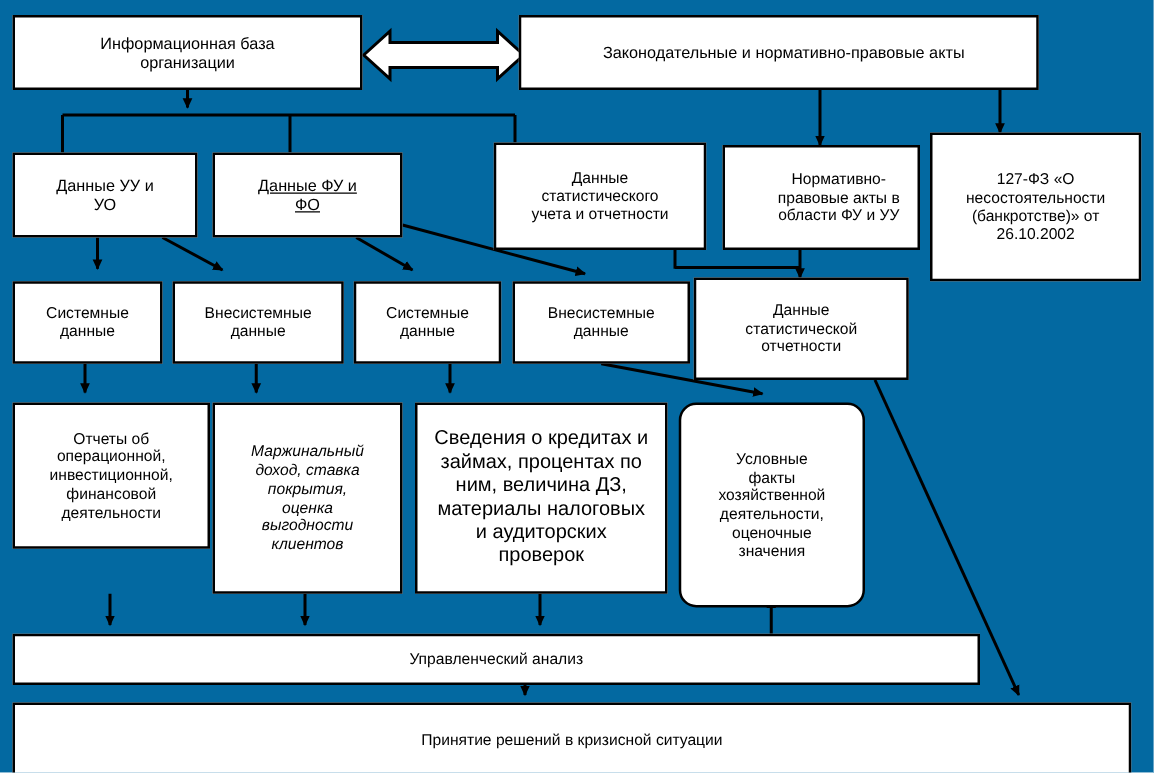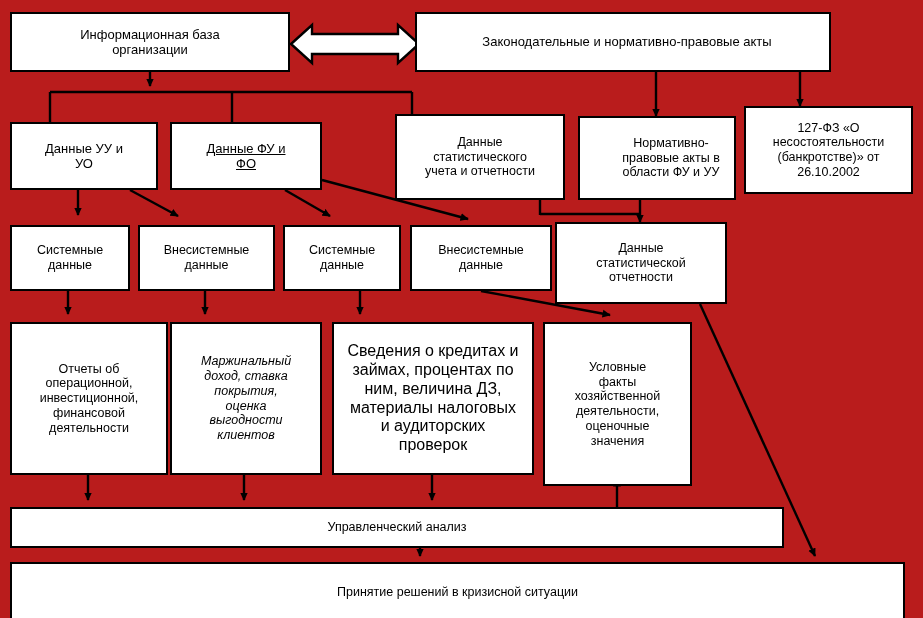--- a/index.html
+++ b/index.html
@@ -1,18 +1,18 @@
 <!DOCTYPE html>
 <html><head>
 <meta charset="utf-8">
 <style>
   html,body{margin:0;padding:0;background:#fff;}
   body{width:923px;height:618px;overflow:hidden;
        font-family:"Liberation Sans","DejaVu Sans",sans-serif;}
-  #diagram{position:relative;width:923px;height:618px;background:#b91c1c;}
+  #diagram{position:relative;width:923px;height:618px;background:#0369a1;}
   svg#wires{position:absolute;left:0;top:0;width:923px;height:618px;}
   .node{position:absolute;box-sizing:border-box;border:2px solid #000;background:#fff;
         display:flex;align-items:center;justify-content:center;text-align:center;
         line-height:1.18;color:#000;padding:2px 4px;}
   .node span{display:block;width:100%;}
   .t13{font-size:13px;}
   .t12{font-size:12.5px;}
   .t115{font-size:16px;}
 </style>
 </head>
@@ -85,21 +85,21 @@
   </div>
 
   <div class="node t12" style="left:395px;top:114px;width:170px;height:86px;">
     <span>Данные<br>статистического<br>учета и отчетности</span>
   </div>
 
   <div class="node t12" style="left:578px;top:116px;width:158px;height:84px;padding-left:32px;">
     <span>Нормативно-<br>правовые акты в<br>области ФУ и УУ</span>
   </div>
 
-  <div class="node t12" style="left:744px;top:106px;width:169px;height:88px;">
+  <div class="node t12" style="left:744px;top:106px;width:169px;height:119px;">
     <span>127-ФЗ «О<br>несостоятельности<br>(банкротстве)» от<br>26.10.2002</span>
   </div>
 
   <div class="node t12" style="left:10px;top:225px;width:120px;height:66px;">
     <span>Системные<br>данные</span>
   </div>
 
   <div class="node t12" style="left:138px;top:225px;width:137px;height:66px;">
     <span>Внесистемные<br>данные</span>
   </div>
@@ -109,33 +109,33 @@
   </div>
 
   <div class="node t12" style="left:410px;top:225px;width:142px;height:66px;">
     <span>Внесистемные<br>данные</span>
   </div>
 
   <div class="node t12" style="left:555px;top:222px;width:172px;height:82px;">
     <span>Данные<br>статистической<br>отчетности</span>
   </div>
 
-  <div class="node t12" style="left:10px;top:322px;width:158px;height:153px;text-align:center;">
+  <div class="node t12" style="left:10px;top:322px;width:158px;height:117px;text-align:center;">
     <span>Отчеты об<br>операционной,<br>инвестиционной,<br>финансовой<br>деятельности</span>
   </div>
 
   <div class="node t12" style="left:170px;top:322px;width:152px;height:153px;font-style:italic;">
     <span>Маржинальный<br>доход, ставка<br>покрытия,<br>оценка<br>выгодности<br>клиентов</span>
   </div>
 
   <div class="node t115" style="left:332px;top:322px;width:202px;height:153px;">
     <span>Сведения о кредитах и<br>займах, процентах по<br>ним, величина ДЗ,<br>материалы налоговых<br>и аудиторских<br>проверок</span>
   </div>
 
-  <div class="node t12" style="left:543px;top:322px;width:149px;height:164px;">
+  <div class="node t12" style="left:543px;top:322px;width:149px;height:164px;border-radius:14px;">
     <span>Условные<br>факты<br>хозяйственной<br>деятельности,<br>оценочные<br>значения</span>
   </div>
 
   <div class="node t12" style="left:10px;top:507px;width:774px;height:41px;">
     <span>Управленческий анализ</span>
   </div>
 
   <div class="node t12" style="left:10px;top:562px;width:895px;height:61px;justify-content:center;">
     <span>Принятие решений в кризисной ситуации</span>
   </div>

